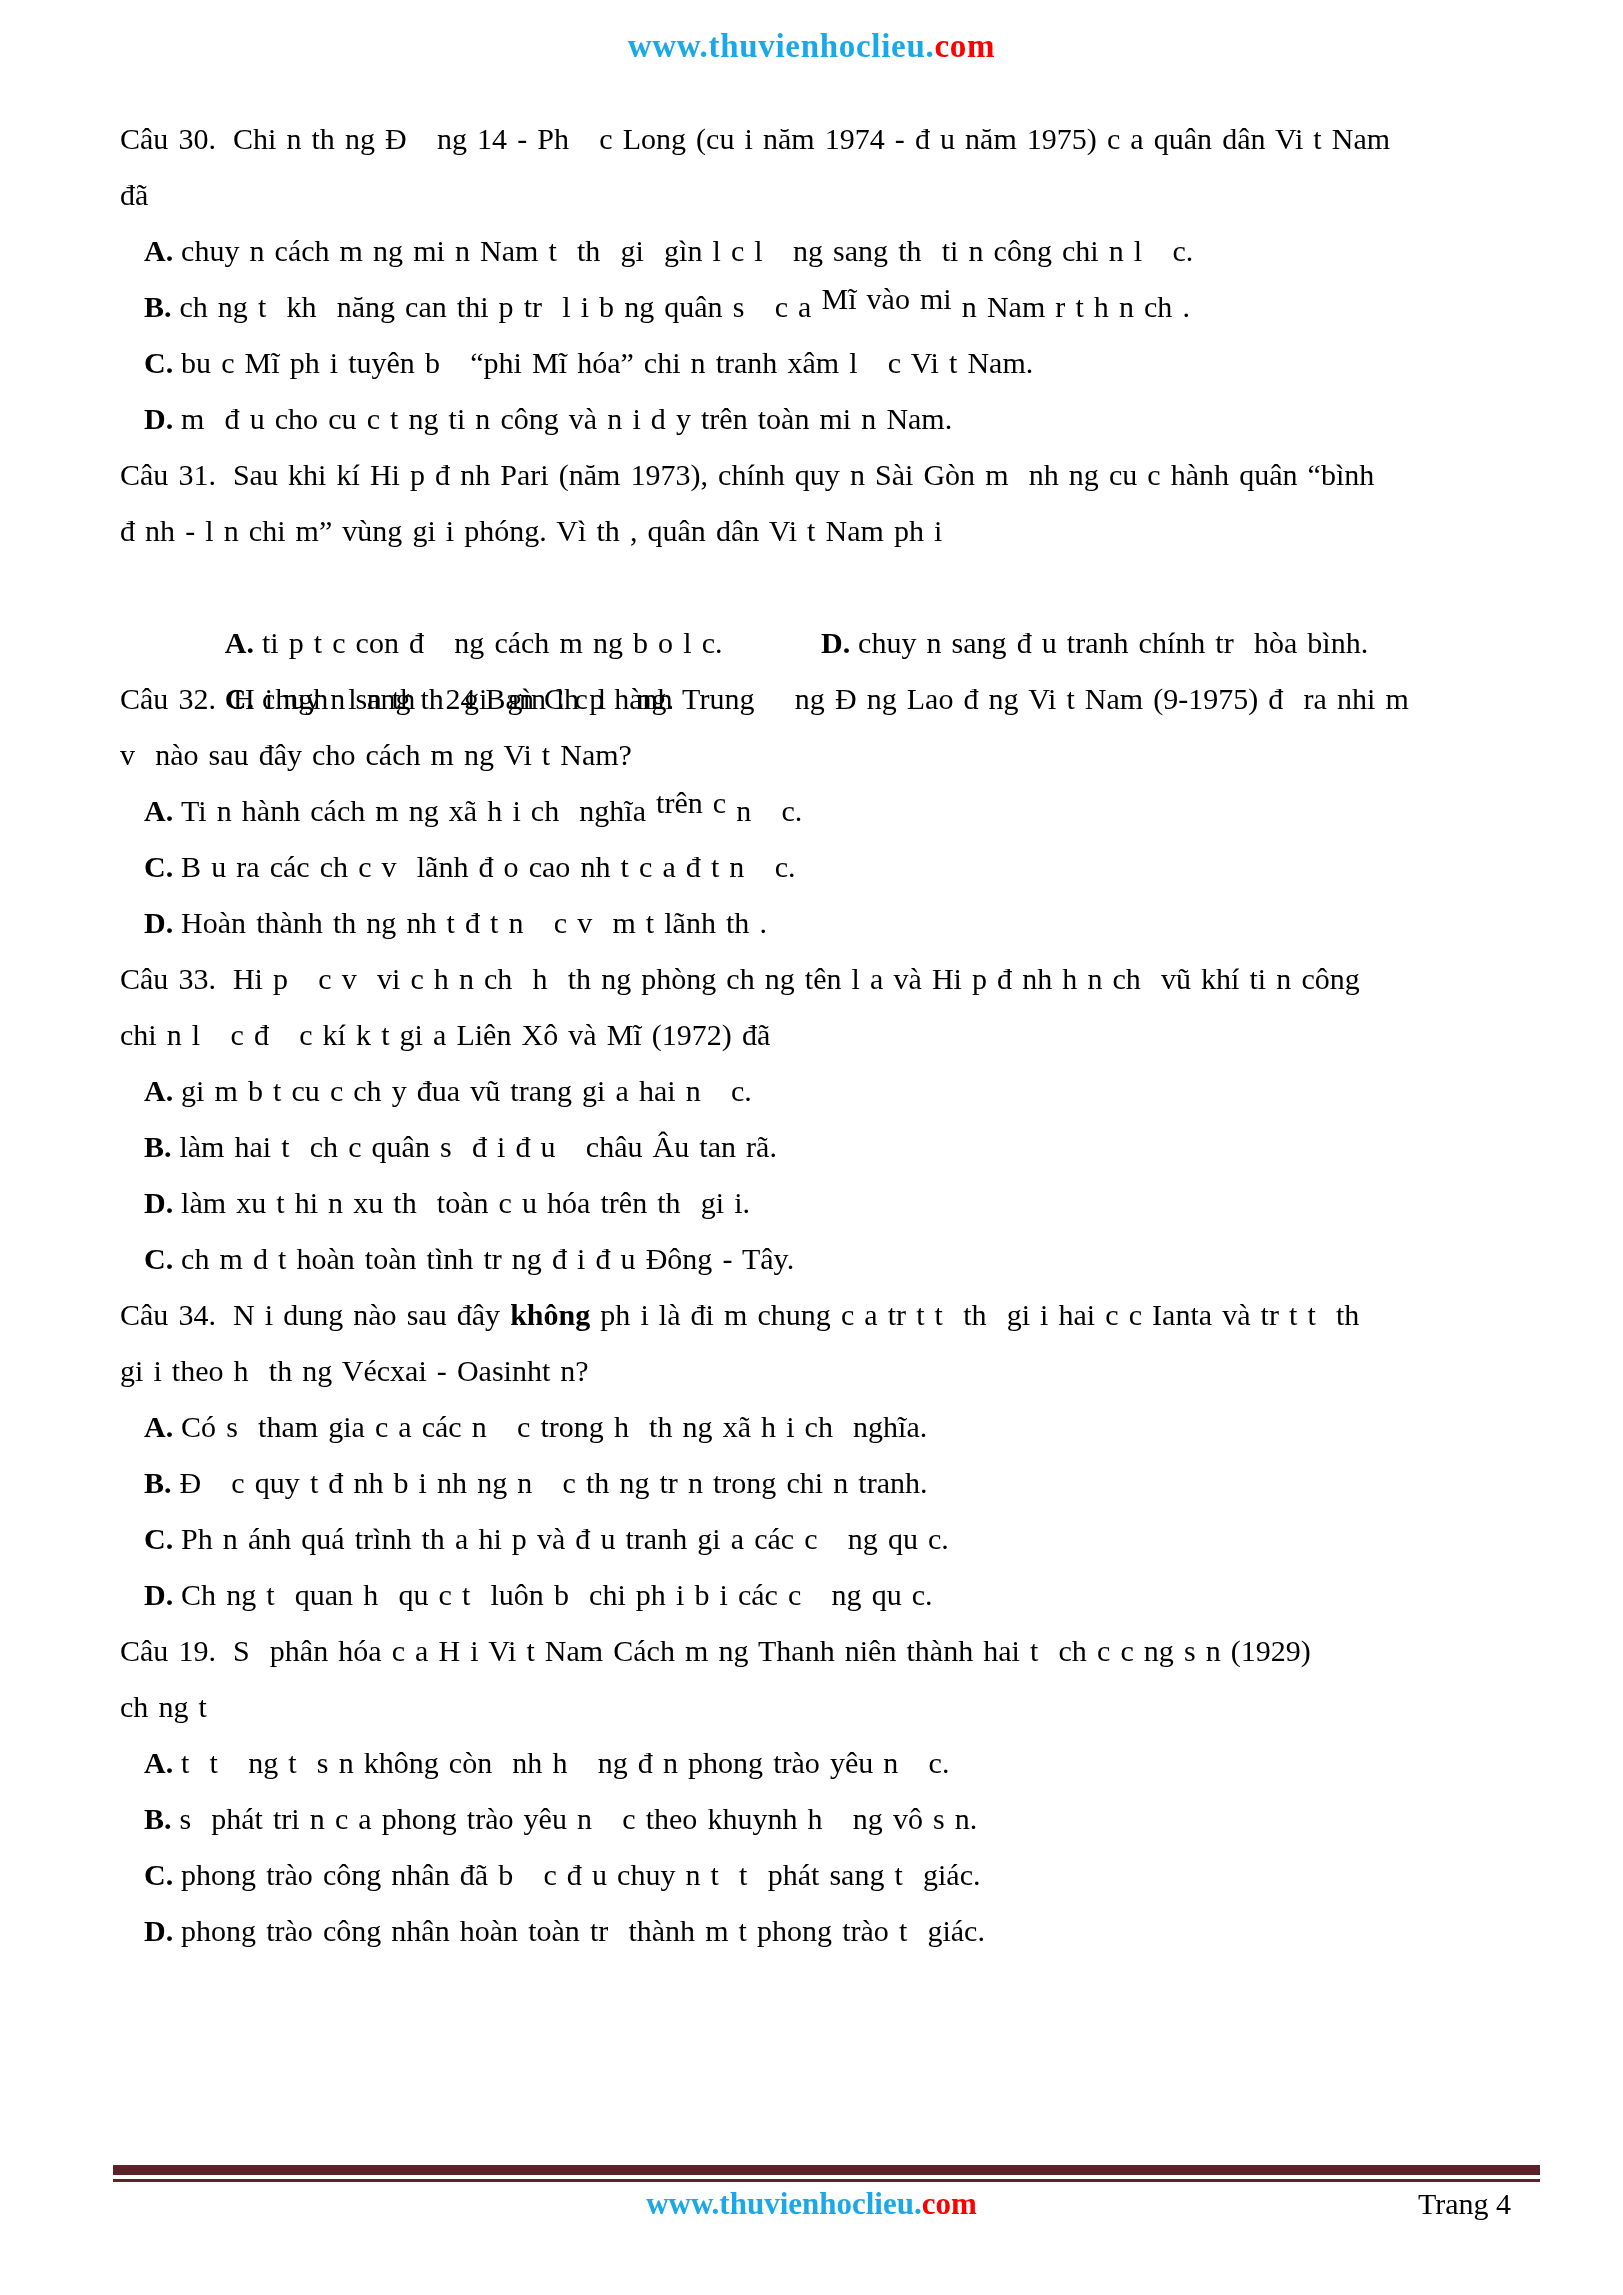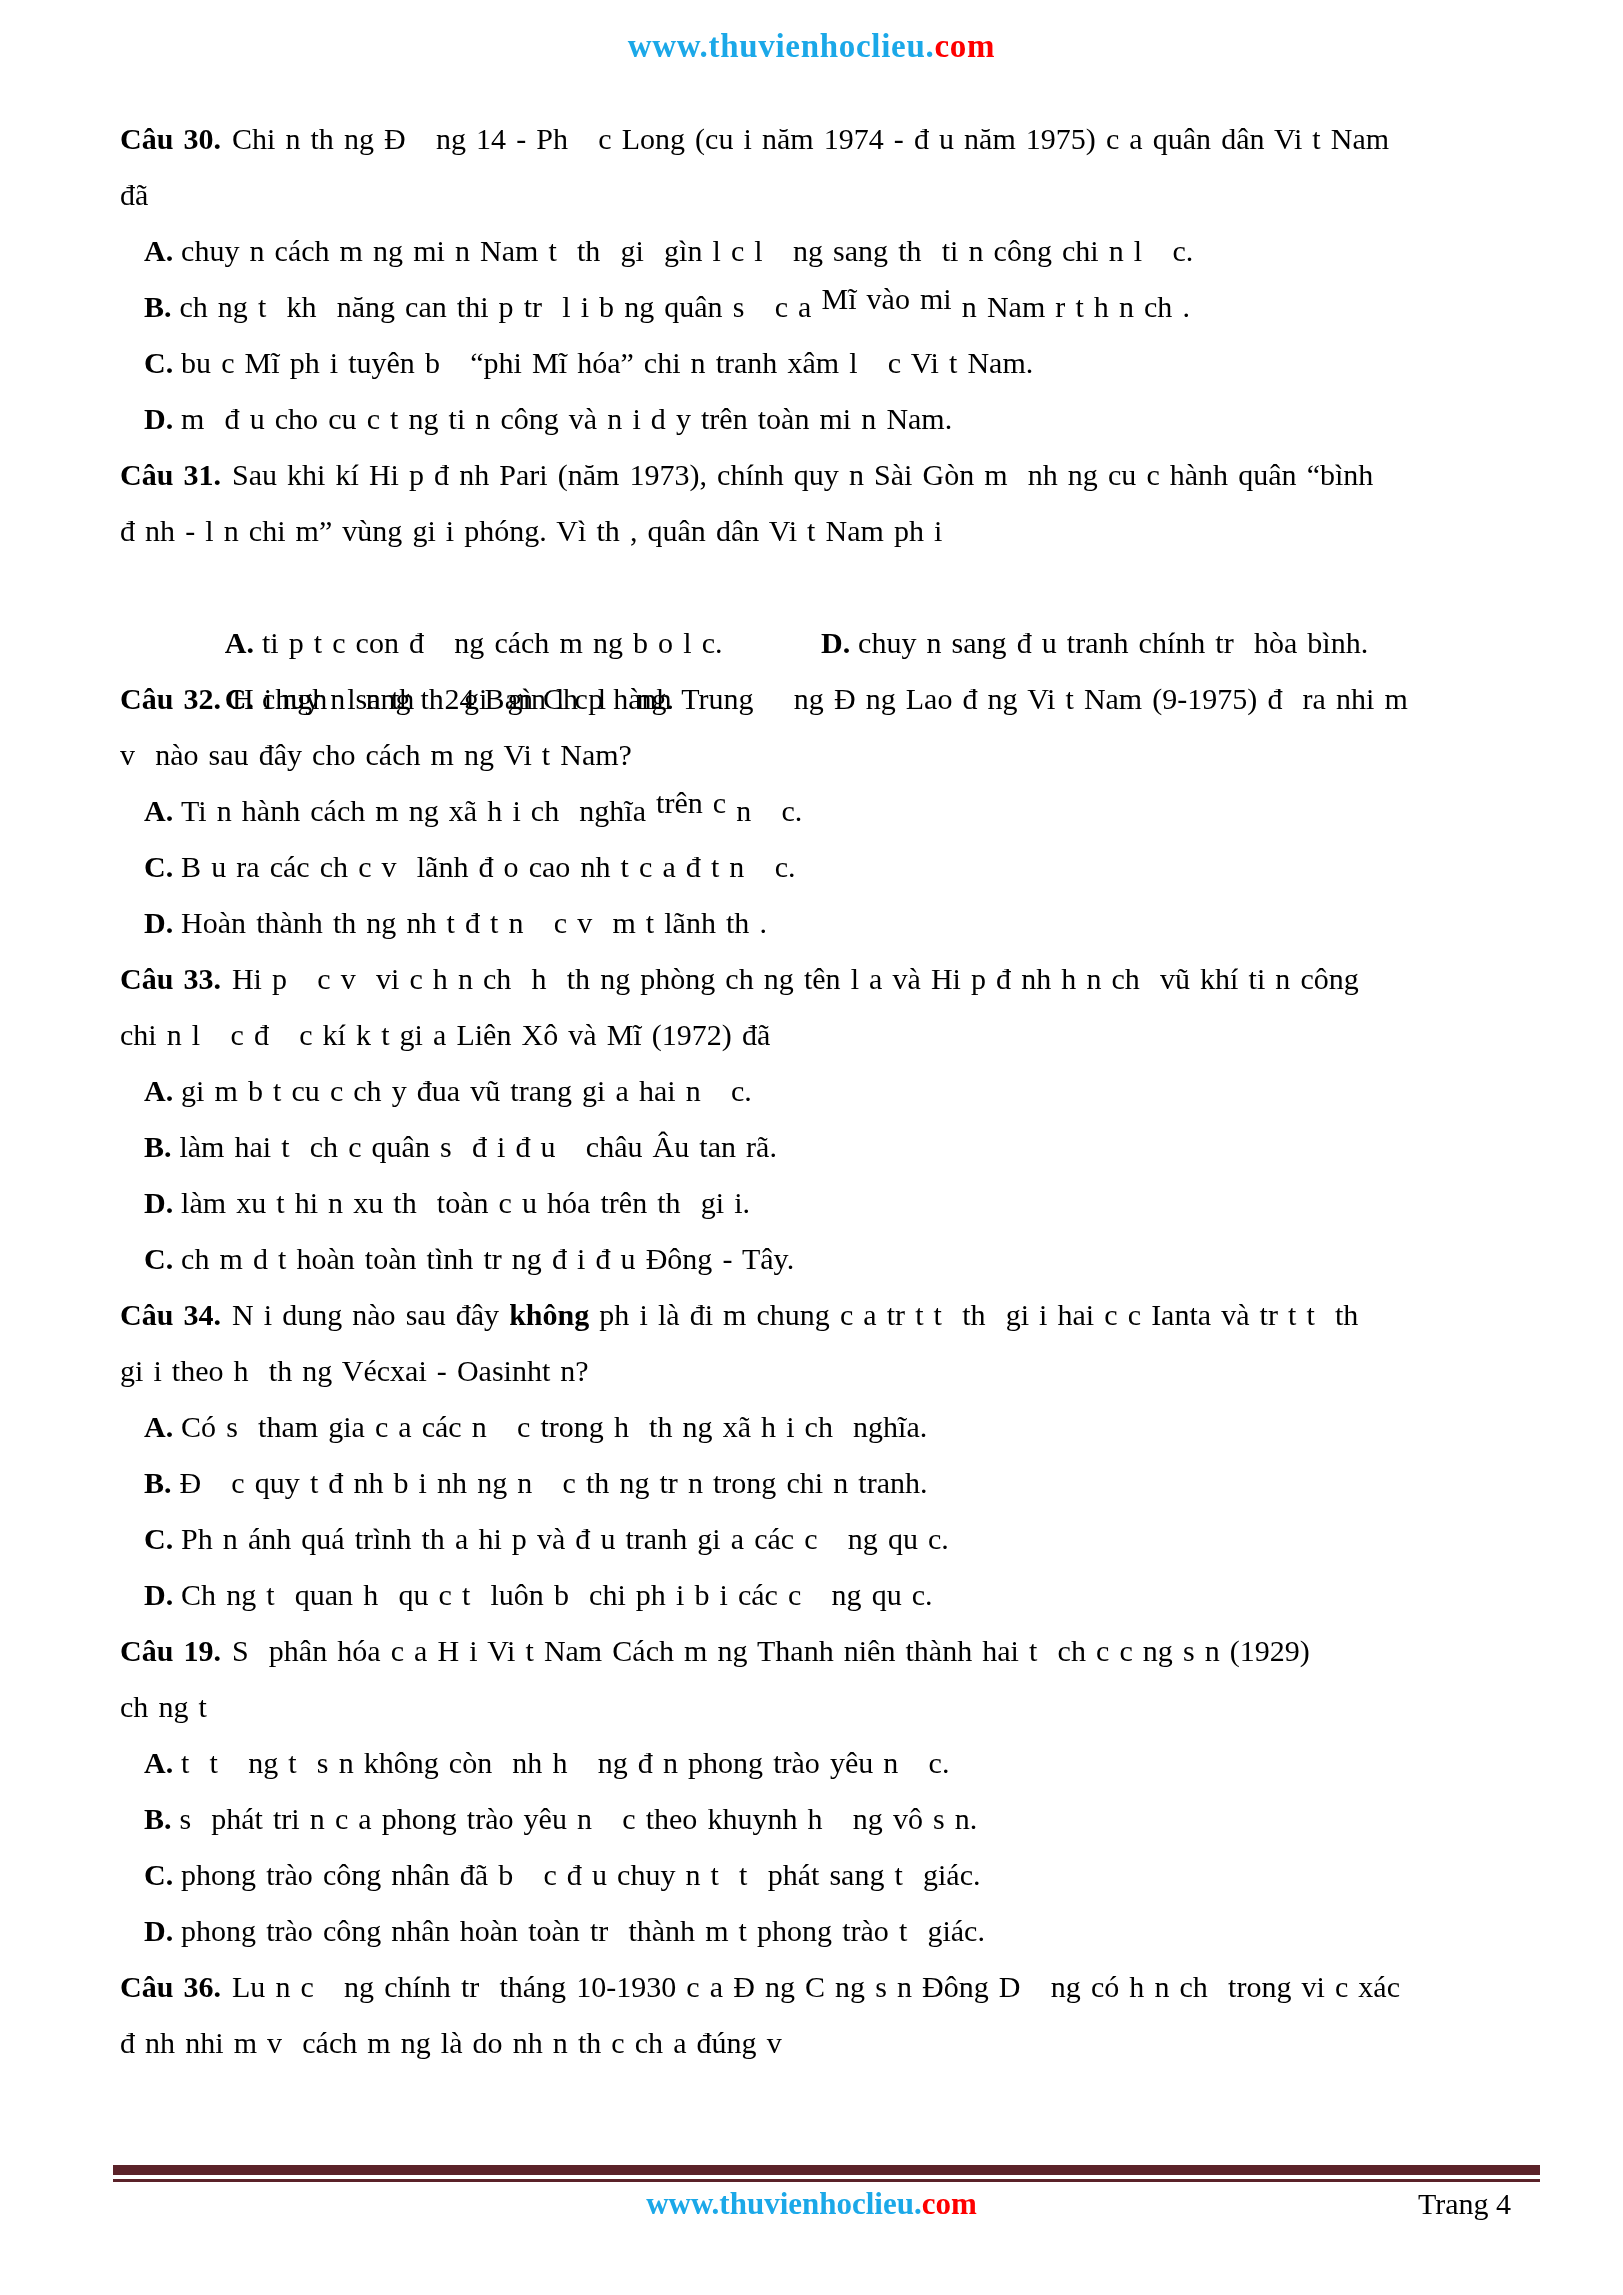--- a/index.html
+++ b/index.html
@@ -37,21 +37,21 @@
     width:1433px;
     word-spacing:2.6px;
   }
   .line{
     height:56px;
     line-height:56px;
     white-space:pre;
     position:relative;
   }
   .opt{padding-left:24px;}
-  .qlabel{font-weight:bold;margin-right:11px;}
+  .qlabel{font-weight:normal;margin-right:17px;}
   .qkey{font-weight:bold;margin-right:7.9px;}
   .b{font-weight:bold;}
   .raised{position:relative;top:-8.5px;}
   .col2{position:absolute;left:701px;top:0;white-space:pre;}
   .footer-bar-thick{
     position:absolute;
     top:2165px;
     left:113px;
     width:1427px;
     height:9.8px;
@@ -147,24 +147,20 @@
 
     <div>
       <div class="line"><span class="qlabel">Câu 19.</span><span>S  phân hóa c a H i Vi t Nam Cách m ng Thanh niên thành hai t  ch c c ng s n (1929)</span></div>
       <div class="line"><span>ch ng t</span></div>
       <div class="line opt"><span class="qkey">A.</span><span>t  t   ng t  s n không còn  nh h   ng đ n phong trào yêu n   c.</span></div>
       <div class="line opt"><span class="qkey">B.</span><span>s  phát tri n c a phong trào yêu n   c theo khuynh h   ng vô s n.</span></div>
       <div class="line opt"><span class="qkey">C.</span><span>phong trào công nhân đã b   c đ u chuy n t  t  phát sang t  giác.</span></div>
       <div class="line opt"><span class="qkey">D.</span><span>phong trào công nhân hoàn toàn tr  thành m t phong trào t  giác.</span></div>
     </div>
 
-    <div>
-      <div class="line"><span class="qlabel">Câu 36.</span><span>Lu n c   ng chính tr  tháng 10-1930 c a Đ ng C ng s n Đông D   ng có h n ch  trong vi c xác</span></div>
-      <div class="line"><span>đ nh nhi m v  cách m ng là do nh n th c ch a đúng v</span></div>
-    </div>
 
   </div>
 
   <div class="footer-bar-thick"></div>
   <div class="footer-bar-thin"></div>
 
   <div class="footer-row">
     <div class="footer-site">
       <span class="site-blue">www.thuvienhoclieu.</span><span class="site-red">com</span>
     </div>

